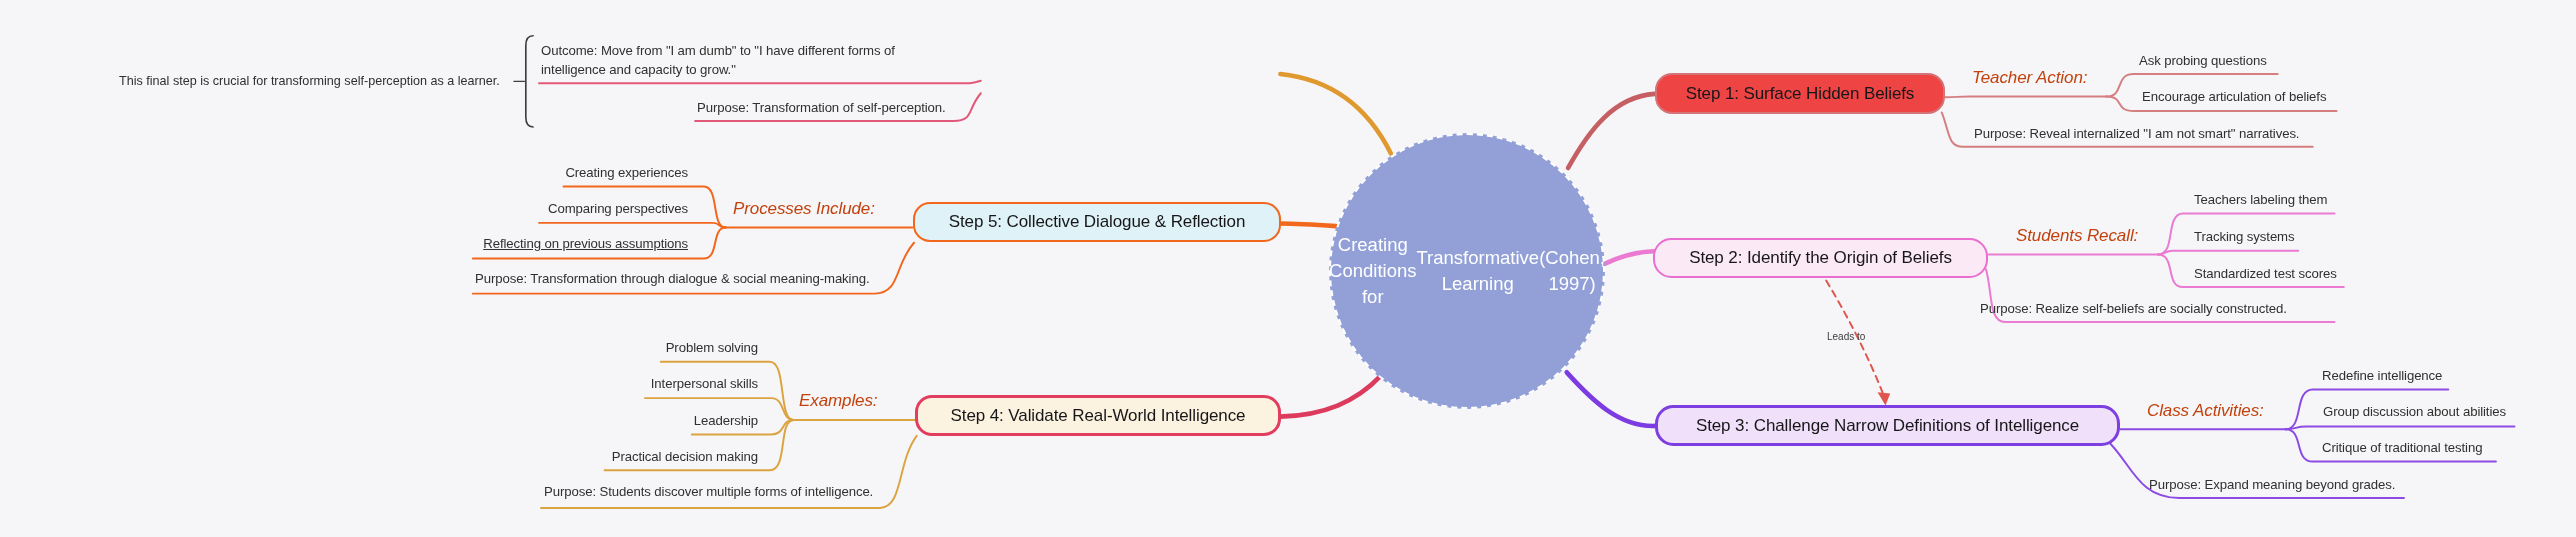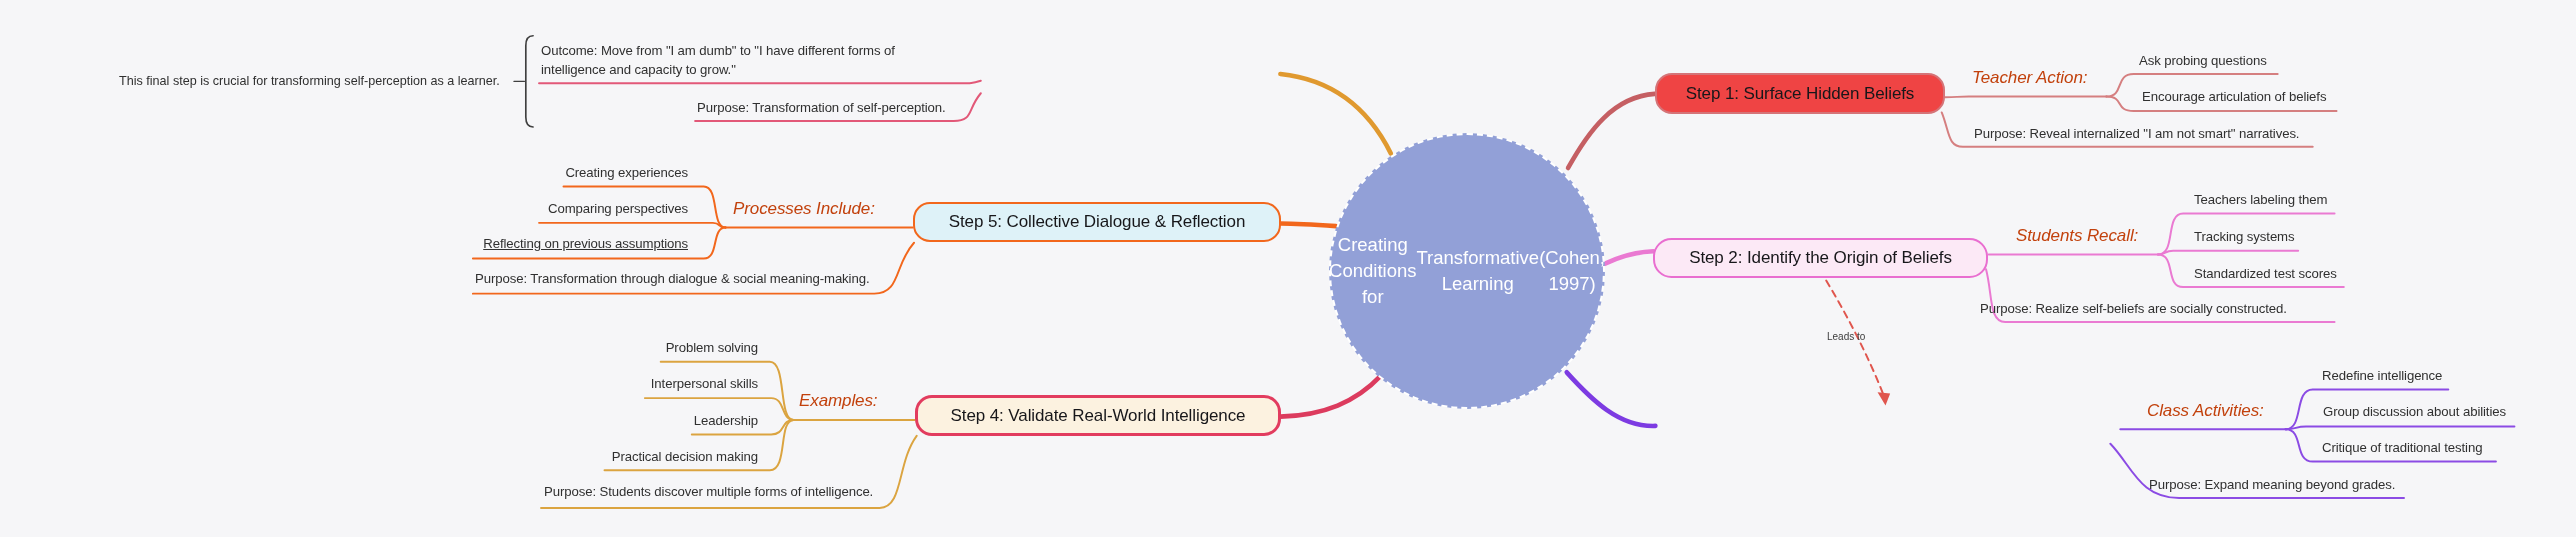--- a/index.html
+++ b/index.html
@@ -120,20 +120,21 @@
   <div class="abs leaf" style="left:2142px;top:88px;">Encourage articulation of beliefs</div>
   <div class="abs leaf" style="left:1974px;top:125px;">Purpose: Reveal internalized "I am not smart" narratives.</div>
 
   <div class="box" id="box2">Step 2: Identify the Origin of Beliefs</div>
   <div class="abs hdr" style="left:2016px;top:225px;">Students Recall:</div>
   <div class="abs leaf" style="left:2194px;top:191px;">Teachers labeling them</div>
   <div class="abs leaf" style="left:2194px;top:228px;">Tracking systems</div>
   <div class="abs leaf" style="left:2194px;top:265px;">Standardized test scores</div>
   <div class="abs leaf" style="left:1980px;top:300px;">Purpose: Realize self-beliefs are socially constructed.</div>
 
+  <div class="box" id="box3">Step 3: Challenge Narrow Definitions of Intelligence</div>
   <div class="abs hdr" style="left:2147px;top:400px;">Class Activities:</div>
   <div class="abs leaf" style="left:2322px;top:367px;">Redefine intelligence</div>
   <div class="abs leaf" style="left:2323px;top:403px;">Group discussion about abilities</div>
   <div class="abs leaf" style="left:2322px;top:439px;">Critique of traditional testing</div>
   <div class="abs leaf" style="left:2149px;top:476px;">Purpose: Expand meaning beyond grades.</div>
 
   <div class="box" id="box4">Step 4: Validate Real-World Intelligence</div>
   <div class="abs hdr" style="left:799px;top:390px;">Examples:</div>
   <div class="abs leaf ralign" style="left:520px;top:339px;width:238px;">Problem solving</div>
   <div class="abs leaf ralign" style="left:520px;top:375px;width:238px;">Interpersonal skills</div>

